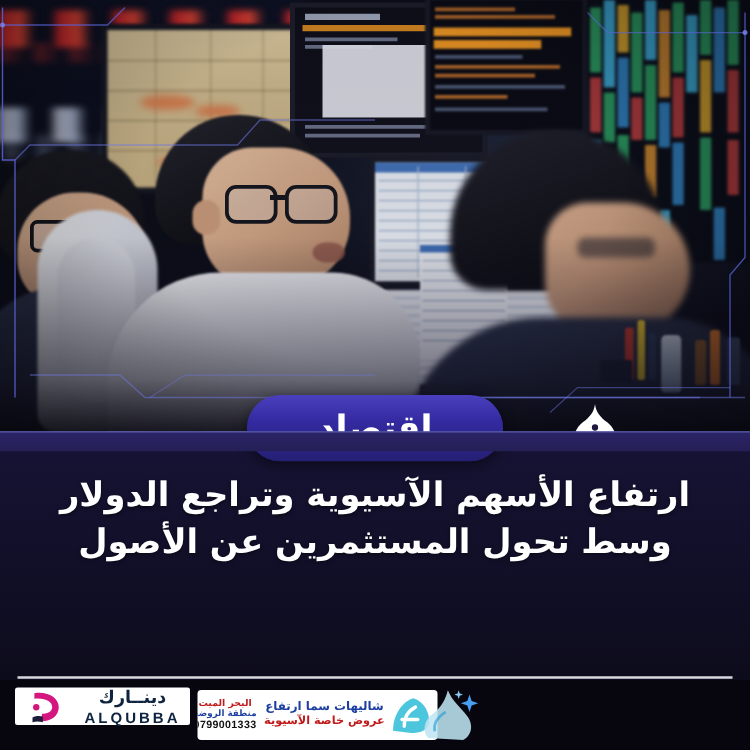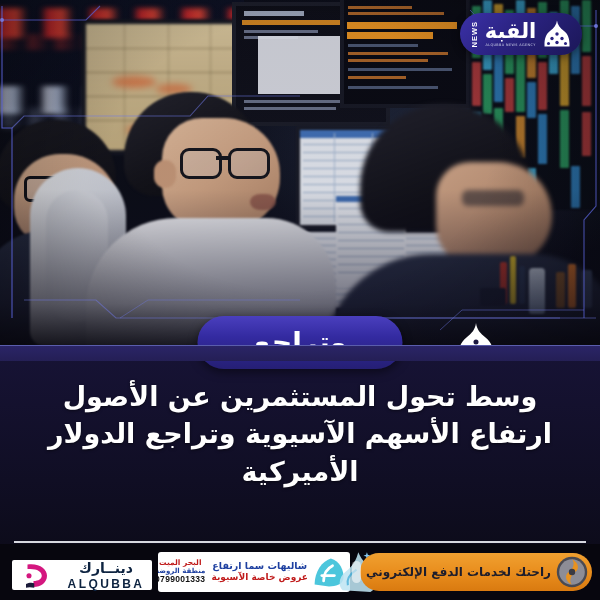--- a/index.html
+++ b/index.html
@@ -290,21 +290,21 @@
     background:#e8eaf0;opacity:.92;
   }
 
   
   .sponsors{
     position:absolute;left:0;bottom:0;width:600px;height:56px;
     background:#07060e;
   }
   
   .sp-dinarak{
-    position:absolute;left:12px;top:16px;width:140px;height:30px;
+    position:absolute;left:12px;top:6px;width:140px;height:30px;
     background:#fff;border-radius:2px;
     display:flex;align-items:center;justify-content:center;gap:18px;direction:rtl;
   }
   .sp-dinarak .dtxt{display:flex;flex-direction:column;align-items:center;line-height:1;}
   .sp-dinarak .d-ar{font-size:14px;font-weight:700;color:#0d2340;letter-spacing:1px;font-family:"DejaVu Sans",sans-serif;}
   .sp-dinarak .d-en{font-size:12px;font-weight:700;color:#0d2340;letter-spacing:2.4px;font-family:"Liberation Sans",sans-serif;margin-top:3px;}
   .sp-dinarak .dmark{width:30px;height:30px;}
 
   
   .sp-sama{
@@ -518,57 +518,40 @@
         <path d="M300 330 L318 318 L596 318" stroke="#6f78e6" stroke-width="1.1" opacity=".5"></path>
         <path d="M596 10 L596 206 L584 220 L584 318" stroke="#5a63d8" stroke-width="1.1" opacity=".75"></path>
         <path d="M470 10 L486 26 L596 26" stroke="#5a63d8" stroke-width="1" opacity=".6"></path>
         <path d="M440 330 L462 310 L584 310" stroke="#6f78e6" stroke-width="1" opacity=".45"></path>
         <circle cx="2" cy="20" r="2" fill="#7b84f0" opacity=".8"></circle>
         <circle cx="596" cy="26" r="2" fill="#7b84f0" opacity=".8"></circle>
       </svg>
     </div>
   </div>
 
-  <div class="logo">
-    <svg class="mark" viewBox="0 0 60 56">
-      <path d="M30 1 C31 10 36 16 44 22 C52 28 55 38 55 48 L55 53 L5 53 L5 48 C5 38 8 28 16 22 C24 16 29 10 30 1 Z" fill="#ffffff"></path>
-      <circle cx="30" cy="28" r="3.4" fill="#2a2280"></circle>
-      <circle cx="20" cy="37" r="3.4" fill="#2a2280"></circle>
-      <circle cx="40" cy="37" r="3.4" fill="#2a2280"></circle>
-      <circle cx="30" cy="45" r="3.4" fill="#2a2280"></circle>
-      <circle cx="13" cy="47" r="3" fill="#2a2280"></circle>
-      <circle cx="47" cy="47" r="3" fill="#2a2280"></circle>
-    </svg>
-    <div class="txt">
-      <div class="ar">القبة</div>
-      <div class="sub">ALQUBBA NEWS AGENCY</div>
-    </div>
-    <div class="news">NEWS</div>
-  </div>
 
   <div class="catwrap">
     <div class="cat">
-      <span>وتراجع</span>
+      <span>اقتصاد</span>
     </div>
     <svg class="dome-badge" viewBox="0 0 60 56">
       <path d="M30 1 C31 10 36 16 44 22 C52 28 55 38 55 48 L55 53 L5 53 L5 48 C5 38 8 28 16 22 C24 16 29 10 30 1 Z" fill="#ffffff"></path>
       <circle cx="30" cy="28" r="3.6" fill="#1c1840"></circle>
       <circle cx="20" cy="37" r="3.6" fill="#1c1840"></circle>
       <circle cx="40" cy="37" r="3.6" fill="#1c1840"></circle>
       <circle cx="30" cy="45" r="3.6" fill="#1c1840"></circle>
       <circle cx="12" cy="47" r="3.2" fill="#1c1840"></circle>
       <circle cx="48" cy="47" r="3.2" fill="#1c1840"></circle>
     </svg>
   </div>
   <div class="band"></div>
 
   <div class="headline">
+    <div class="ln">ارتفاع الأسهم الآسيوية وتراجع الدولار</div>
     <div class="ln">وسط تحول المستثمرين عن الأصول</div>
-    <div class="ln">ارتفاع الأسهم الآسيوية وتراجع الدولار</div>
-    <div class="ln">الأميركية</div>
   </div>
 
   <div class="sep"></div>
 
   <div class="sponsors">
 
     <div class="sp-dinarak">
       <div class="dtxt">
         <div class="d-ar">دينــارك</div>
         <div class="d-en">ALQUBBA</div>
@@ -599,25 +582,15 @@
 
     </div>
 
     <svg class="water" viewBox="0 0 60 52">
       <path d="M10 46 C4 40 6 30 14 24 C22 18 26 10 28 2 C32 12 40 18 46 26 C52 34 50 44 42 48 Z" fill="#bfe4f2" opacity=".92"></path>
       <path d="M16 40 C14 32 20 26 26 22" stroke="#5ab8dd" stroke-width="2.4" fill="none"></path>
       <path d="M48 6 L50 12 L56 14 L50 16 L48 22 L46 16 L40 14 L46 12 Z" fill="#4aa8ff"></path>
       <path d="M38 2 L39 5 L42 6 L39 7 L38 10 L37 7 L34 6 L37 5 Z" fill="#8fd4ff"></path>
     </svg>
 
-    <div class="sp-rahtak">
-      <svg class="rmark" viewBox="0 0 40 40">
-        <circle cx="20" cy="20" r="19" fill="#4a4a52"></circle>
-        <circle cx="20" cy="20" r="16" fill="#8d8d96"></circle>
-        <path d="M20 4 C28 8 30 16 24 20 C18 24 16 32 20 36 C12 32 10 24 16 20 C22 16 24 8 20 4 Z" fill="#e8921f"></path>
-        <circle cx="20" cy="20" r="4" fill="#3a3a42"></circle>
-      </svg>
-      <div class="rtxt">راحتك لخدمات الدفع الإلكتروني</div>
-      <div class="cap"></div>
-    </div>
 
   </div>
 </div>
 
 </body></html>

